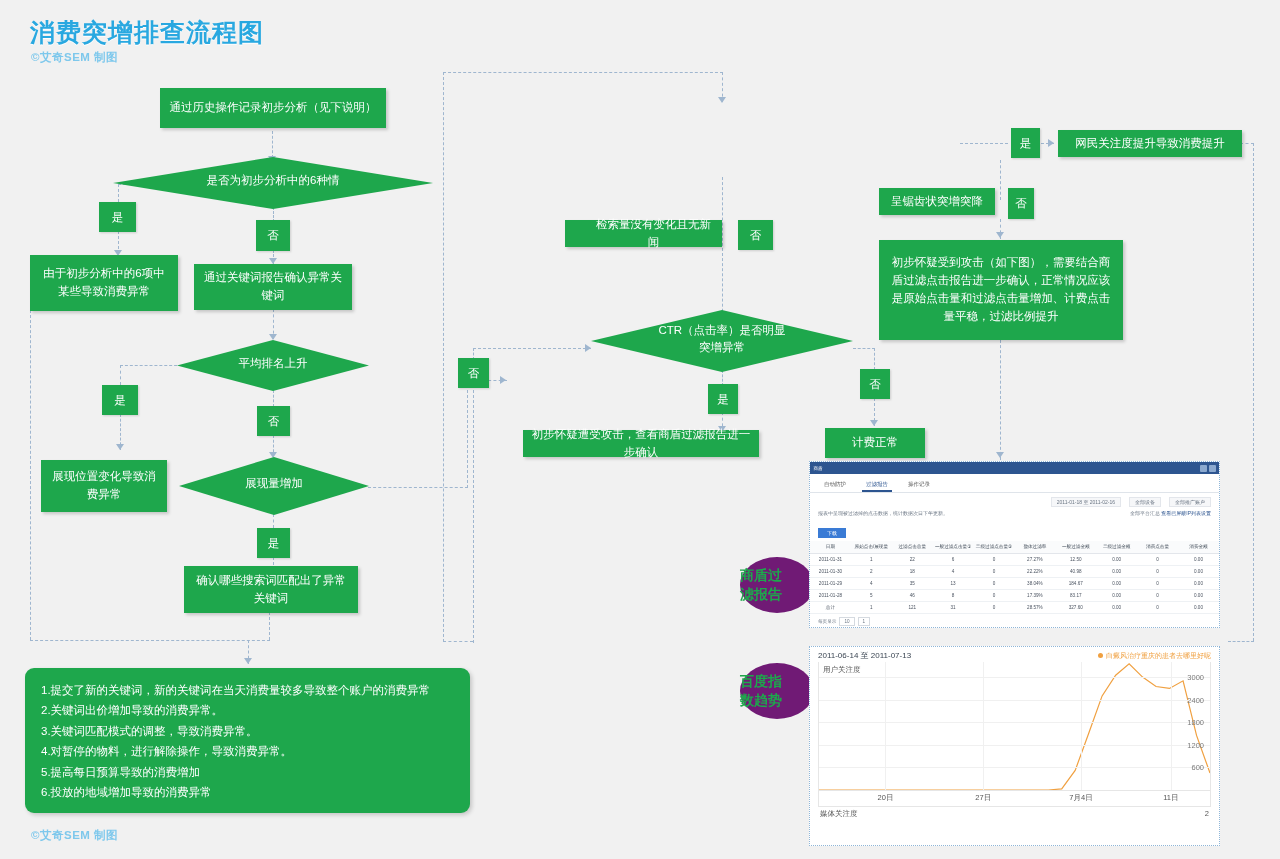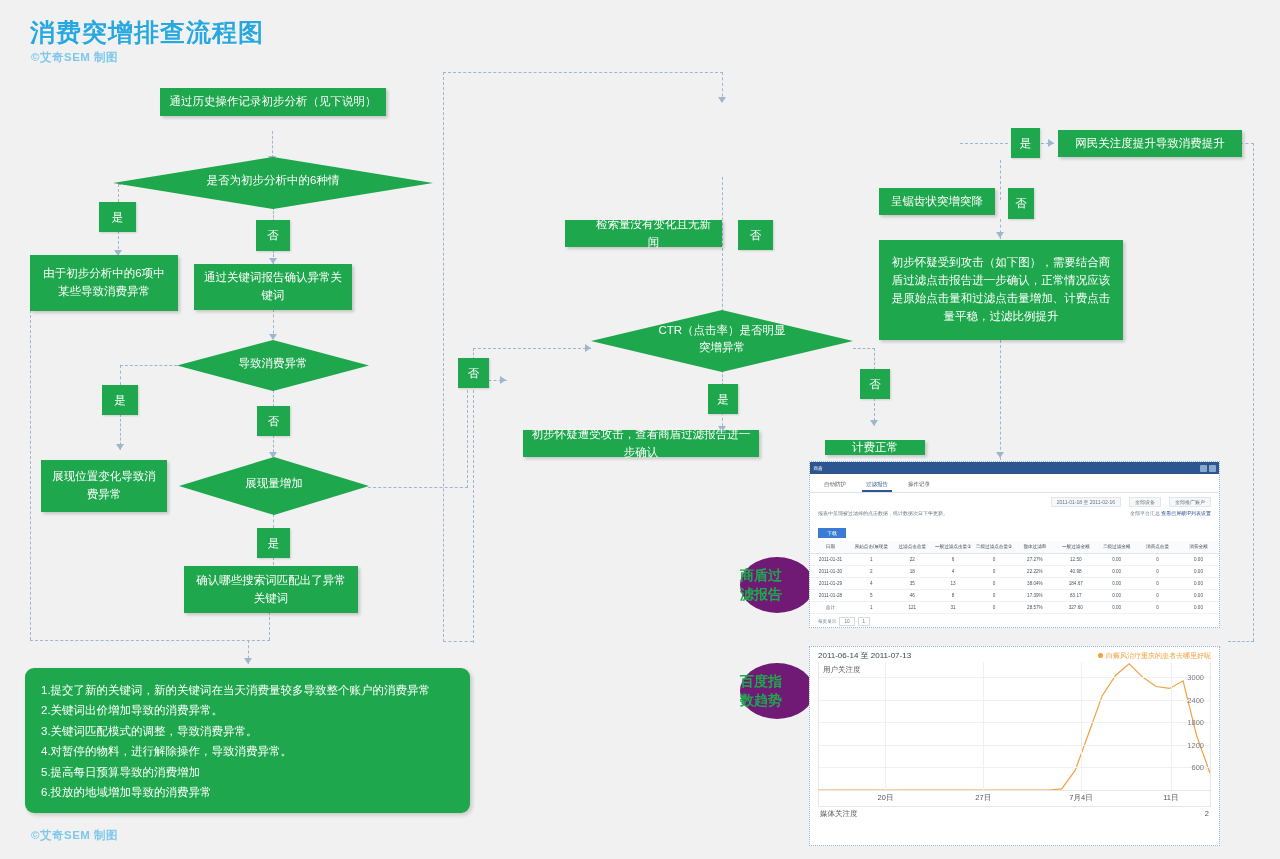--- a/index.html
+++ b/index.html
@@ -215,21 +215,21 @@
   <div class="ln v" style="left:874px;top:398px;height:28px;"></div>
   <div class="arrow-d" style="left:870px;top:420px;"></div>
 
   <div class="ln v" style="left:1000px;top:340px;height:120px;"></div>
   <div class="arrow-d" style="left:996px;top:452px;"></div>
 
   <div class="ln v" style="left:1000px;top:160px;height:40px;"></div>
   <div class="ln v" style="left:1000px;top:219px;height:20px;"></div>
   <div class="arrow-d" style="left:996px;top:232px;"></div>
 
-  <div class="node" style="left:160px;top:88px;width:226px;height:28px;">
+  <div class="node" style="left:160px;top:88px;width:226px;height:40px;">
     <span>通过历史操作记录初步分析（见下说明）</span>
   </div>
 
   <div class="diamond" style="left:113px;top:157px;width:320px;height:52px;">
     <span>是否为初步分析中的6种情</span>
   </div>
 
   <div class="tag" style="left:99px;top:202px;width:37px;height:30px;">
     <span>是</span>
   </div>
@@ -242,21 +242,21 @@
     <span>由于初步分析中的6项中
 某些导致消费异常</span>
   </div>
 
   <div class="node" style="left:194px;top:264px;width:158px;height:46px;">
     <span>通过关键词报告确认异常关
 键词</span>
   </div>
 
   <div class="diamond" style="left:177px;top:340px;width:192px;height:51px;">
-    <span>导致消费异常</span>
+    <span>平均排名上升</span>
   </div>
 
   <div class="tag" style="left:102px;top:385px;width:36px;height:30px;">
     <span>是</span>
   </div>
 
   <div class="tag" style="left:257px;top:406px;width:33px;height:30px;">
     <span>否</span>
   </div>
 
@@ -324,21 +324,21 @@
   </div>
 
   <div class="tag" style="left:860px;top:369px;width:30px;height:30px;">
     <span>否</span>
   </div>
 
   <div class="node" style="left:511px;top:430px;width:236px;height:27px;margin-left:12px;">
     <span>初步怀疑遭受攻击，查看商盾过滤报告进一步确认</span>
   </div>
 
-  <div class="node" style="left:825px;top:440px;width:100px;height:15px;">
+  <div class="node" style="left:825px;top:428px;width:100px;height:30px;">
     <span>计费正常</span>
   </div>
 
   <div class="notes">
     <div>1.提交了新的关键词，新的关键词在当天消费量较多导致整个账户的消费异常</div>
     <div>2.关键词出价增加导致的消费异常。</div>
     <div>3.关键词匹配模式的调整，导致消费异常。</div>
     <div>4.对暂停的物料，进行解除操作，导致消费异常。</div>
     <div>5.提高每日预算导致的消费增加</div>
     <div>6.投放的地域增加导致的消费异常</div>

